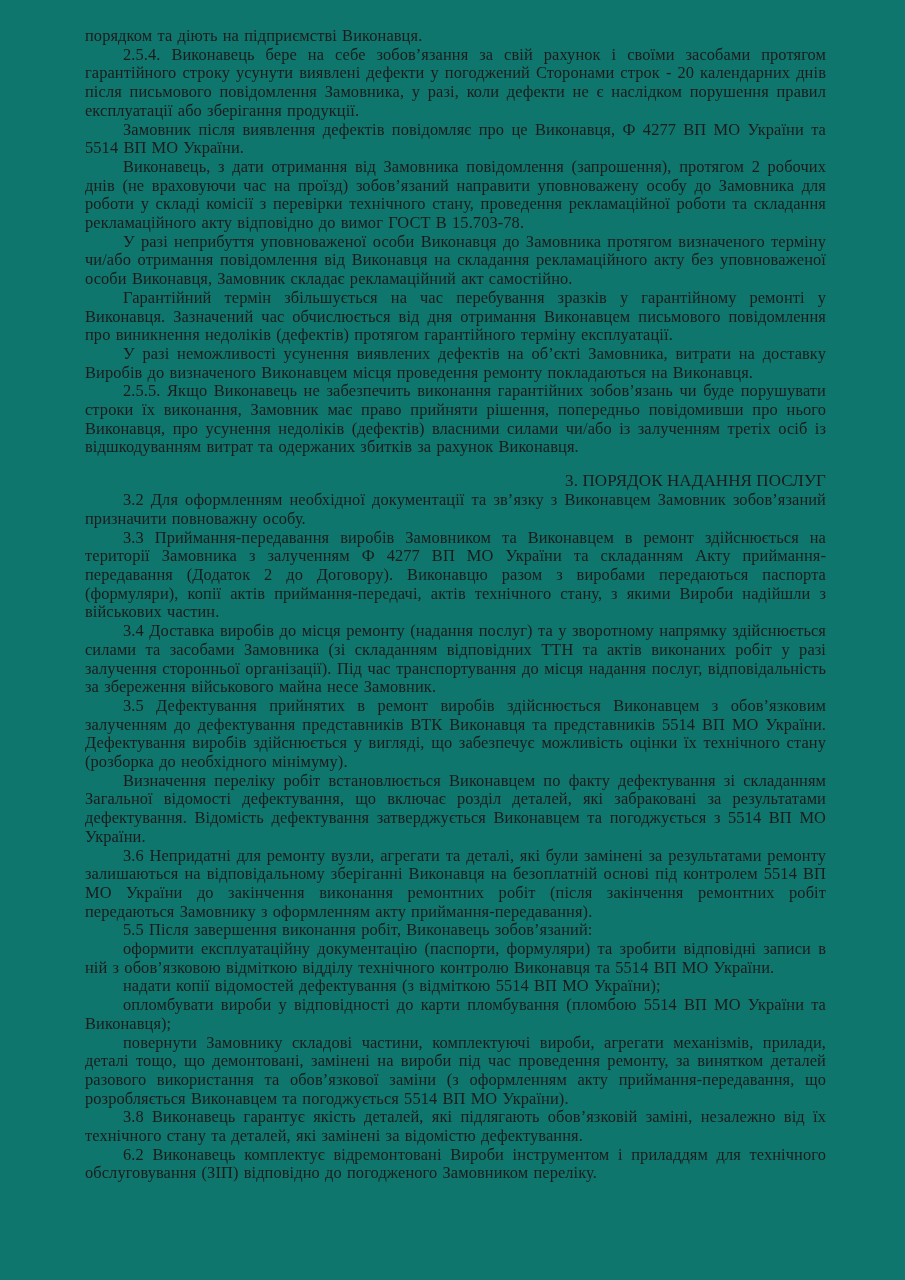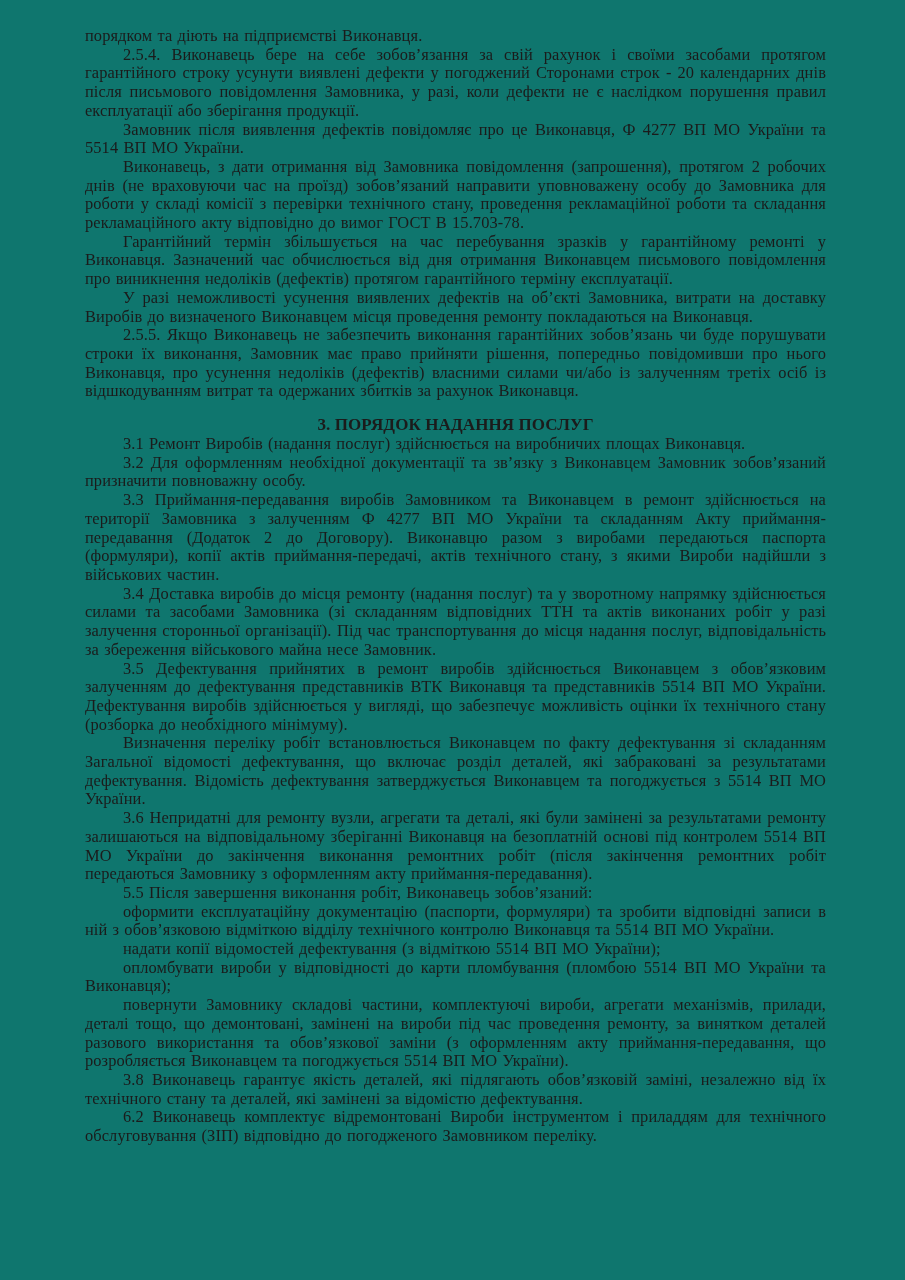--- a/index.html
+++ b/index.html
@@ -32,40 +32,40 @@
     text-indent: 38px;
     text-align: justify;
     word-spacing: 1px;
   }
   .para.no-indent {
     text-indent: 0;
   }
   .heading {
     margin: 14px 0 0 0;
     text-indent: 0;
-    text-align: center;
-    font-weight: bold;
+    text-align: right;
+    font-weight: normal;
     font-size: 17px;
     line-height: 20px;
   }
 </style>
 </head>
 <body>
 
 <div class="page">
   <div class="doc-body">
       <p class="para no-indent">порядком та діють на підприємстві Виконавця.</p>
       <p class="para">2.5.4. Виконавець бере на себе зобов’язання за свій рахунок і своїми засобами протягом гарантійного строку усунути виявлені дефекти у погоджений Сторонами строк - 20 календарних днів після письмового повідомлення Замовника, у разі, коли дефекти не є наслідком порушення правил експлуатації або зберігання продукції.</p>
       <p class="para">Замовник після виявлення дефектів повідомляє про це Виконавця, Ф 4277 ВП МО України та 5514 ВП МО України.</p>
       <p class="para">Виконавець, з дати отримання від Замовника повідомлення (запрошення), протягом 2 робочих днів (не враховуючи час на проїзд) зобов’язаний направити уповноважену особу до Замовника для роботи у складі комісії з перевірки технічного стану, проведення рекламаційної роботи та складання рекламаційного акту відповідно до вимог ГОСТ В 15.703-78.</p>
+      <p class="para">У разі неприбуття уповноваженої особи Виконавця до Замовника протягом визначеного терміну чи/або отримання повідомлення від Виконавця на складання рекламаційного акту без уповноваженої особи Виконавця, Замовник складає рекламаційний акт самостійно.</p>
       <p class="para">Гарантійний термін збільшується на час перебування зразків у гарантійному ремонті у Виконавця. Зазначений час обчислюється від дня отримання Виконавцем письмового повідомлення про виникнення недоліків (дефектів) протягом гарантійного терміну експлуатації.</p>
       <p class="para">У разі неможливості усунення виявлених дефектів на об’єкті Замовника, витрати на доставку Виробів до визначеного Виконавцем місця проведення ремонту покладаються на Виконавця.</p>
       <p class="para">2.5.5. Якщо Виконавець не забезпечить виконання гарантійних зобов’язань чи буде порушувати строки їх виконання, Замовник має право прийняти рішення, попередньо повідомивши про нього Виконавця, про усунення недоліків (дефектів) власними силами чи/або із залученням третіх осіб із відшкодуванням витрат та одержаних збитків за рахунок Виконавця.</p>
       <h3 class="heading">3. ПОРЯДОК НАДАННЯ ПОСЛУГ</h3>
-      <p class="para">3.1 Ремонт Виробів (надання послуг) здійснюється на виробничих площах Виконавця.</p>
       <p class="para">3.2 Для оформленням необхідної документації та зв’язку з Виконавцем Замовник зобов’язаний призначити повноважну особу.</p>
       <p class="para">3.3 Приймання-передавання виробів Замовником та Виконавцем в ремонт здійснюється на території Замовника з залученням Ф 4277 ВП МО України та складанням Акту приймання-передавання (Додаток 2 до Договору). Виконавцю разом з виробами передаються паспорта (формуляри), копії актів приймання-передачі, актів технічного стану, з якими Вироби надійшли з військових частин.</p>
       <p class="para">3.4 Доставка виробів до місця ремонту (надання послуг) та у зворотному напрямку здійснюється силами та засобами Замовника (зі складанням відповідних ТТН та актів виконаних робіт у разі залучення сторонньої організації). Під час транспортування до місця надання послуг, відповідальність за збереження військового майна несе Замовник.</p>
       <p class="para">3.5 Дефектування прийнятих в ремонт виробів здійснюється Виконавцем з обов’язковим залученням до дефектування представників ВТК Виконавця та представників 5514 ВП МО України. Дефектування виробів здійснюється у вигляді, що забезпечує можливість оцінки їх технічного стану (розборка до необхідного мінімуму).</p>
       <p class="para">Визначення переліку робіт встановлюється Виконавцем по факту дефектування зі складанням Загальної відомості дефектування, що включає розділ деталей, які забраковані за результатами дефектування.  Відомість дефектування затверджується Виконавцем та погоджується з 5514 ВП МО України.</p>
       <p class="para">3.6 Непридатні для ремонту вузли, агрегати та деталі, які були замінені за результатами ремонту залишаються на відповідальному зберіганні Виконавця на безоплатній основі під контролем 5514 ВП МО України до закінчення виконання ремонтних робіт (після закінчення ремонтних робіт передаються Замовнику з оформленням акту приймання-передавання).</p>
       <p class="para">5.5 Після завершення виконання робіт, Виконавець зобов’язаний:</p>
       <p class="para">оформити експлуатаційну документацію (паспорти, формуляри) та зробити відповідні записи в ній з обов’язковою відміткою відділу технічного контролю Виконавця та 5514 ВП МО України.</p>
       <p class="para">надати копії відомостей дефектування (з відміткою 5514 ВП МО України);</p>
       <p class="para">опломбувати вироби у відповідності до карти пломбування (пломбою 5514 ВП МО України та Виконавця);</p>

